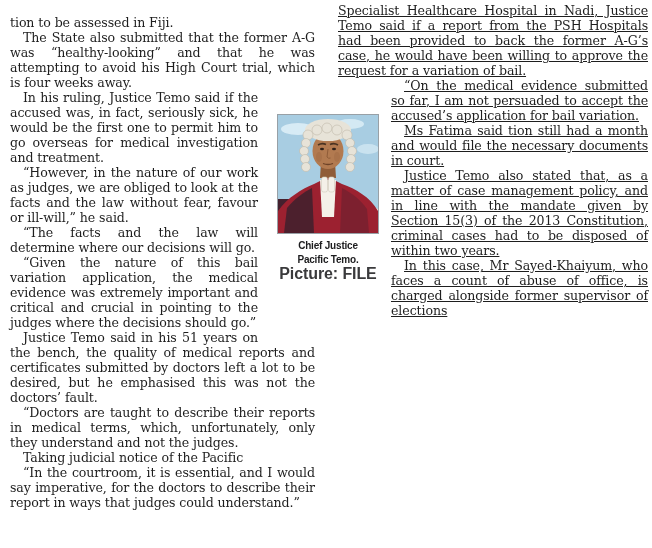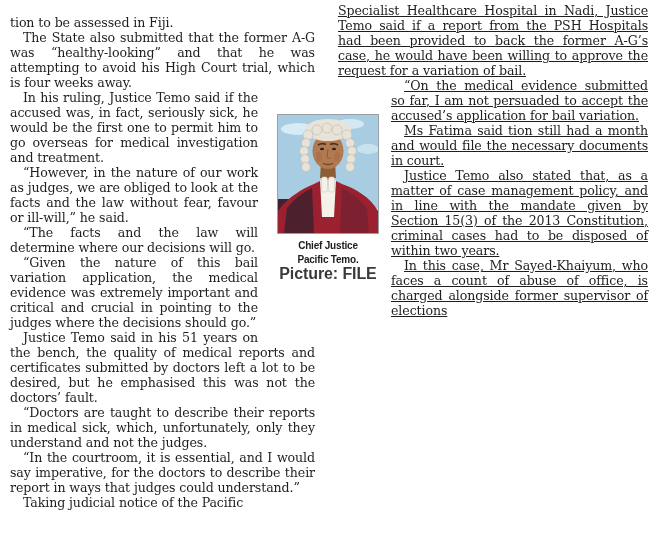--- a/index.html
+++ b/index.html
@@ -54,23 +54,23 @@
 
   <div class="col col-left">
     <p class="no-indent">tion to be assessed in Fiji.</p>
     <p>The State also submitted that the former A-G was “healthy-looking” and that he was attempting to avoid his High Court trial, which is four weeks away.</p>
     <div class="wrap-spacer-left"></div>
     <p>In his ruling, Justice Temo said if the accused was, in fact, seriously sick, he would be the first one to permit him to go overseas for medical investigation and treatment.</p>
     <p>“However, in the nature of our work as judges, we are obliged to look at the facts and the law without fear, favour or ill-will,” he said.</p>
     <p>“The facts and the law will determine where our decisions will go.</p>
     <p>“Given the nature of this bail variation application, the medical evidence was extremely important and critical and crucial in pointing to the judges where the decisions should go.”</p>
     <p>Justice Temo said in his 51 years on the bench, the quality of medical reports and certificates submitted by doctors left a lot to be desired, but he emphasised this was not the doctors’ fault.</p>
-    <p>“Doctors are taught to describe their reports in medical sick, which, unfortunately, only they understand and not the judges.</p>
+    <p>“Doctors are taught to describe their reports in medical terms, which, unfortunately, only they understand and not the judges.</p>
+    <p>Taking judicial notice of the Pacific</p>
     <p>“In the courtroom, it is essential, and I would say imperative, for the doctors to describe their report in ways that judges could understand.”</p>
-    <p>Taking judicial notice of the Pacific</p>
   </div>
 
   <div class="col col-right">
     <p class="no-indent">Specialist Healthcare Hospital in Nadi, Justice Temo said if a report from the PSH Hospitals had been provided to back the former A-G’s case, he would have been willing to approve the request for a variation of bail.</p>
     <div class="wrap-spacer-right"></div>
     <p>“On the medical evidence submitted so far, I am not persuaded to accept the accused’s application for bail variation.</p>
     <p>Ms Fatima said tion still had a month and would file the necessary documents in court.</p>
     <p>Justice Temo also stated that, as a matter of case management policy, and in line with the mandate given by Section 15(3) of the 2013 Constitution, criminal cases had to be disposed of within two years.</p>
     <p>In this case, Mr Sayed-Khaiyum, who faces a count of abuse of office, is charged alongside former supervisor of elections</p>
   </div>

